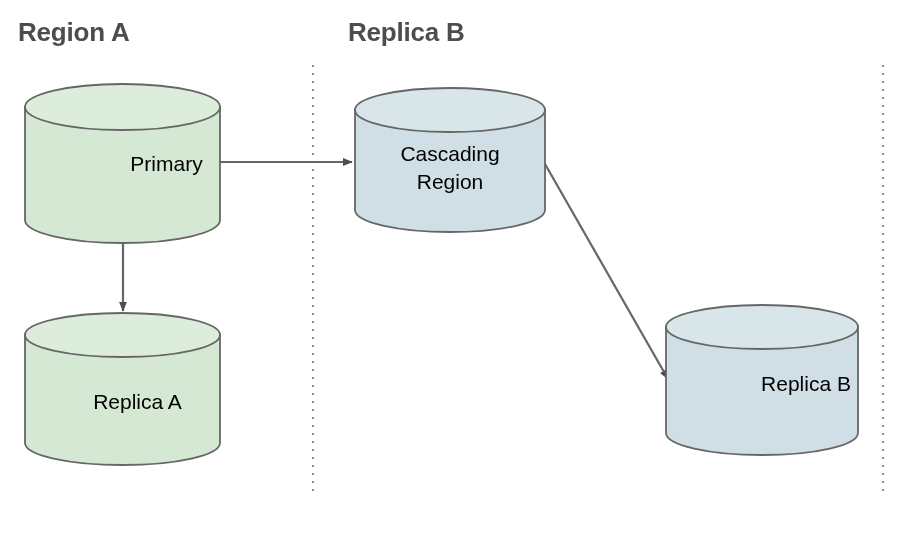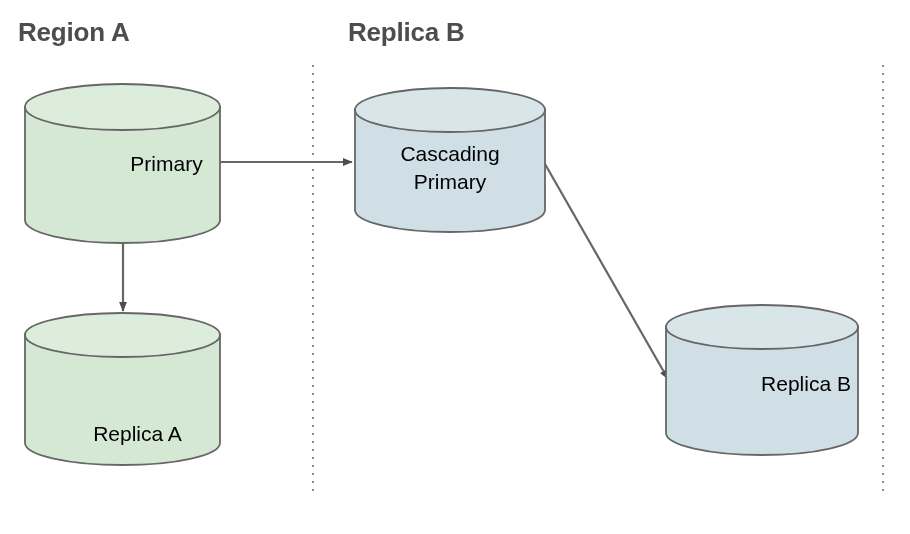--- a/index.html
+++ b/index.html
@@ -96,20 +96,20 @@
       <ellipse cx="762" cy="327" rx="96" ry="22" fill="#d8e6ea" stroke="#666666" stroke-width="1.8"></ellipse>
     </g>
   </svg>
 
   <div class="region-label" id="region-a-label">Region A</div>
 
   <div class="region-label" id="region-b-label">Replica B</div>
 
   <div class="node-label" style="left:25px; top:150px; width:195px;padding-left:44px;">Primary</div>
 
-  <div class="node-label" style="left:25px; top:388px; width:225px;margin-top:32px;">Replica A</div>
+  <div class="node-label" style="left:25px; top:388px; width:225px;">Replica A</div>
 
   <div class="node-label" style="left:355px; top:140px; width:190px;">Cascading
-Primary</div>
+Region</div>
 
   <div class="node-label" style="left:666px; top:370px; width:192px;padding-left:44px;">Replica B</div>
 
 </div>
 
 </body></html>

